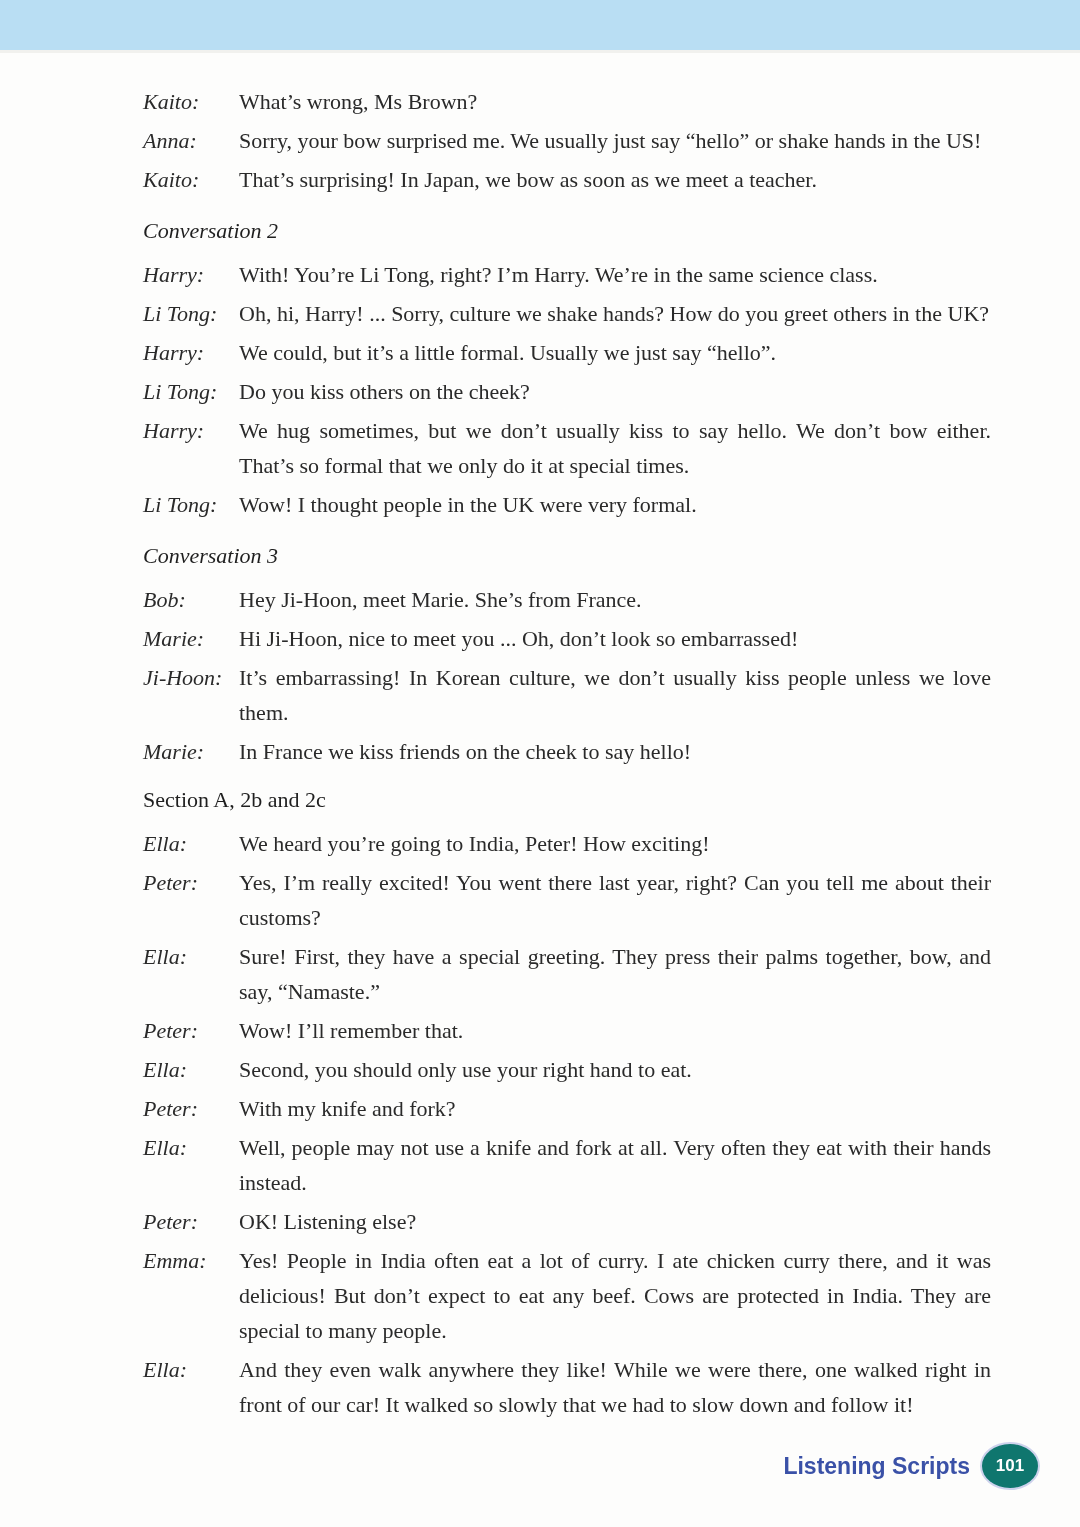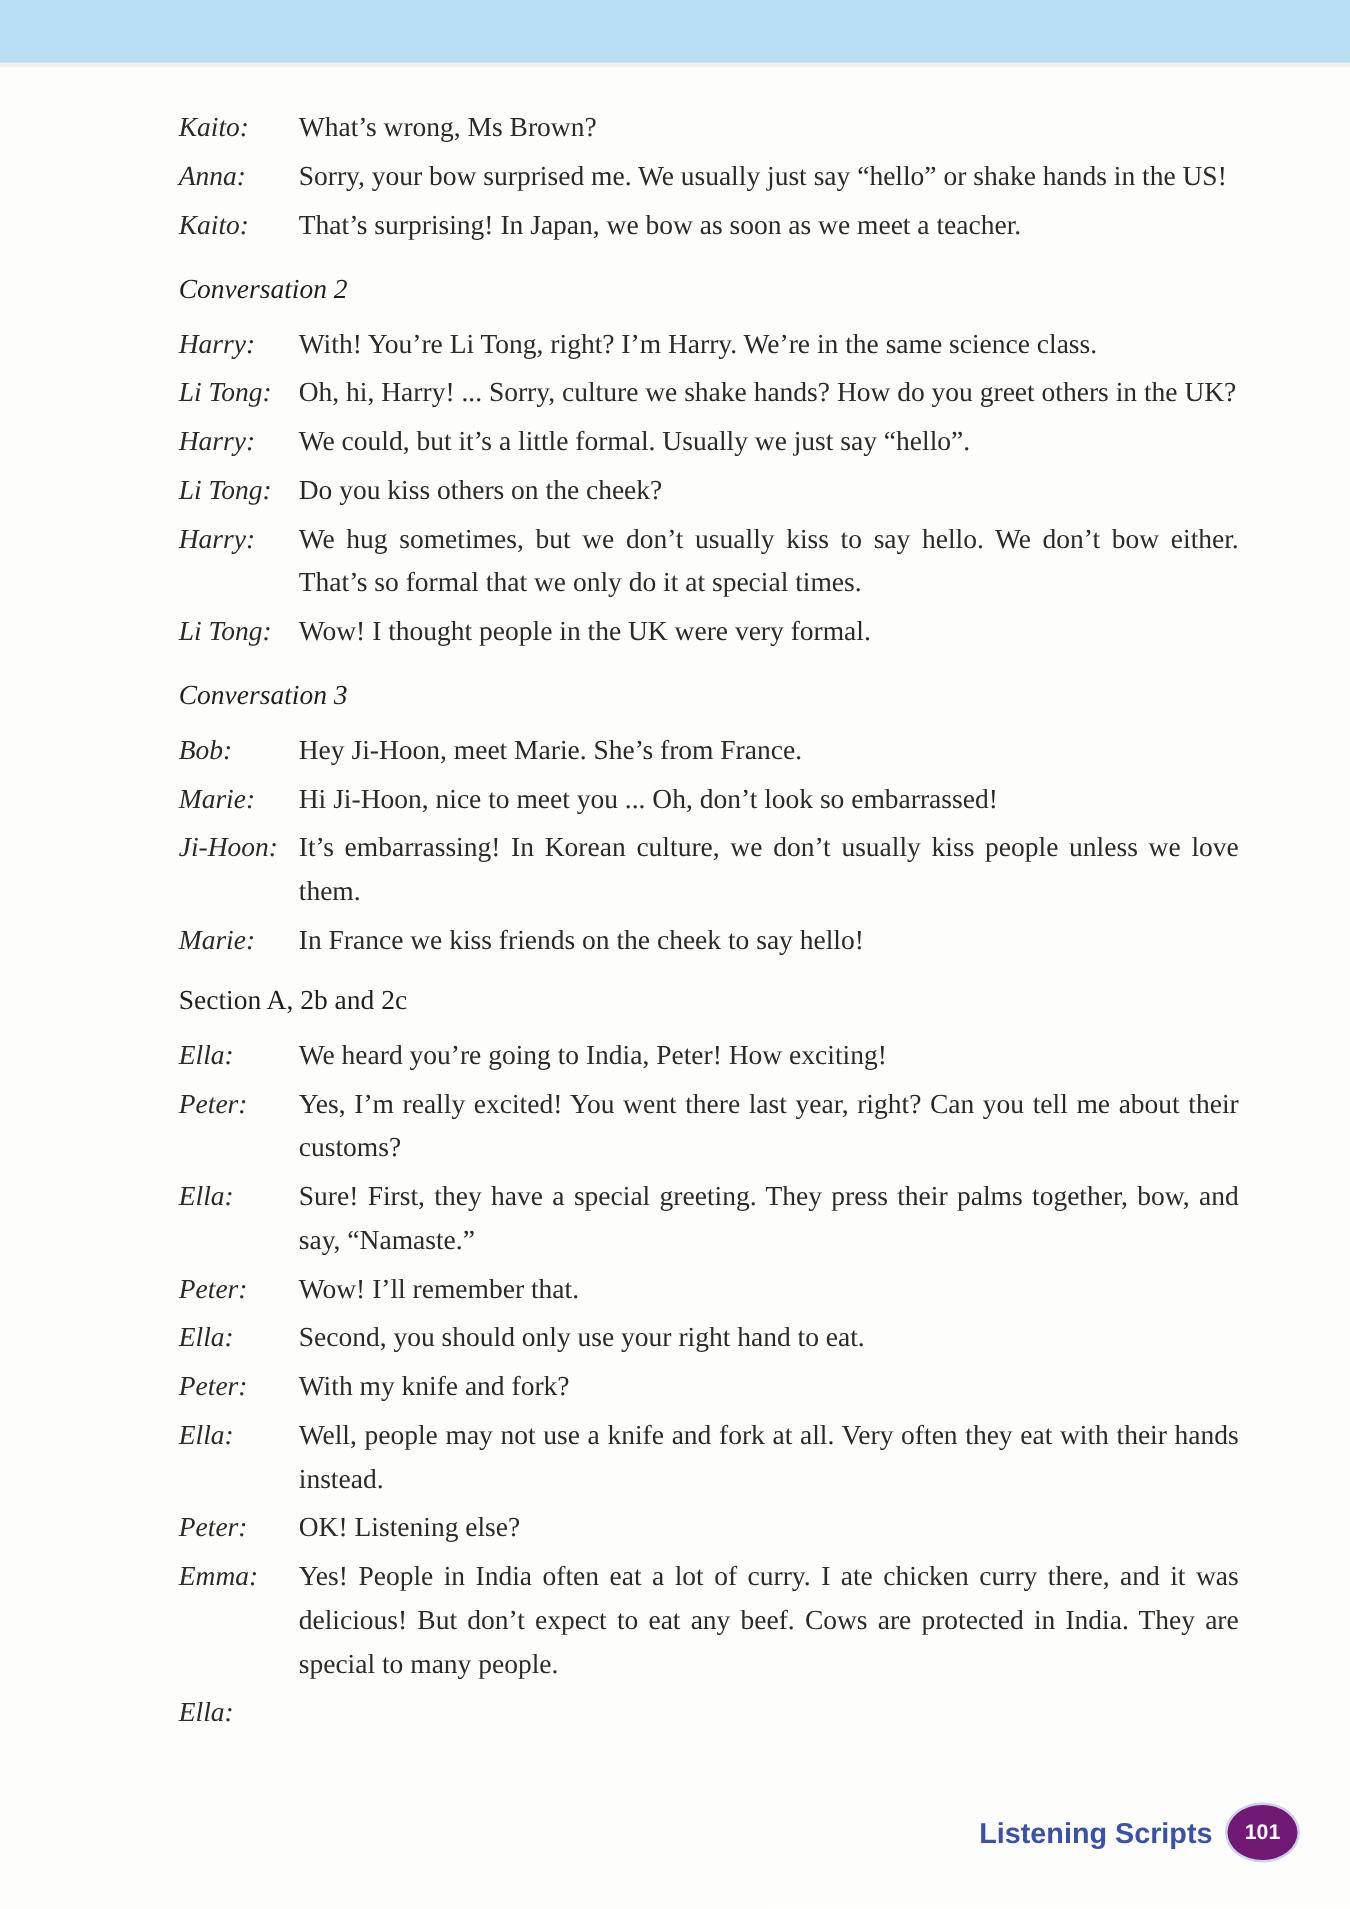--- a/index.html
+++ b/index.html
@@ -175,20 +175,21 @@
       <div class="turn">
         <span class="speaker">Peter:</span>
         <span class="text">OK! Listening else?</span>
       </div>
       <div class="turn">
         <span class="speaker">Emma:</span>
         <span class="text">Yes! People in India often eat a lot of curry. I ate chicken curry there, and it was delicious! But don’t expect to eat any beef. Cows are protected in India. They are special to many people.</span>
       </div>
       <div class="turn">
         <span class="speaker">Ella:</span>
+        <span class="text">And they even walk anywhere they like! While we were there, one walked right in front of our car! It walked so slowly that we had to slow down and follow it!</span>
       </div>
     </main>
 
   <footer class="footer">
     <span class="footer-label" style="color: rgb(58, 81, 167);">Listening Scripts</span>
-    <span class="page-badge" style="background: #701a75;">101</span>
+    <span class="page-badge" style="background: #0f766e;">101</span>
   </footer>
 </div>
 
 </body></html>

